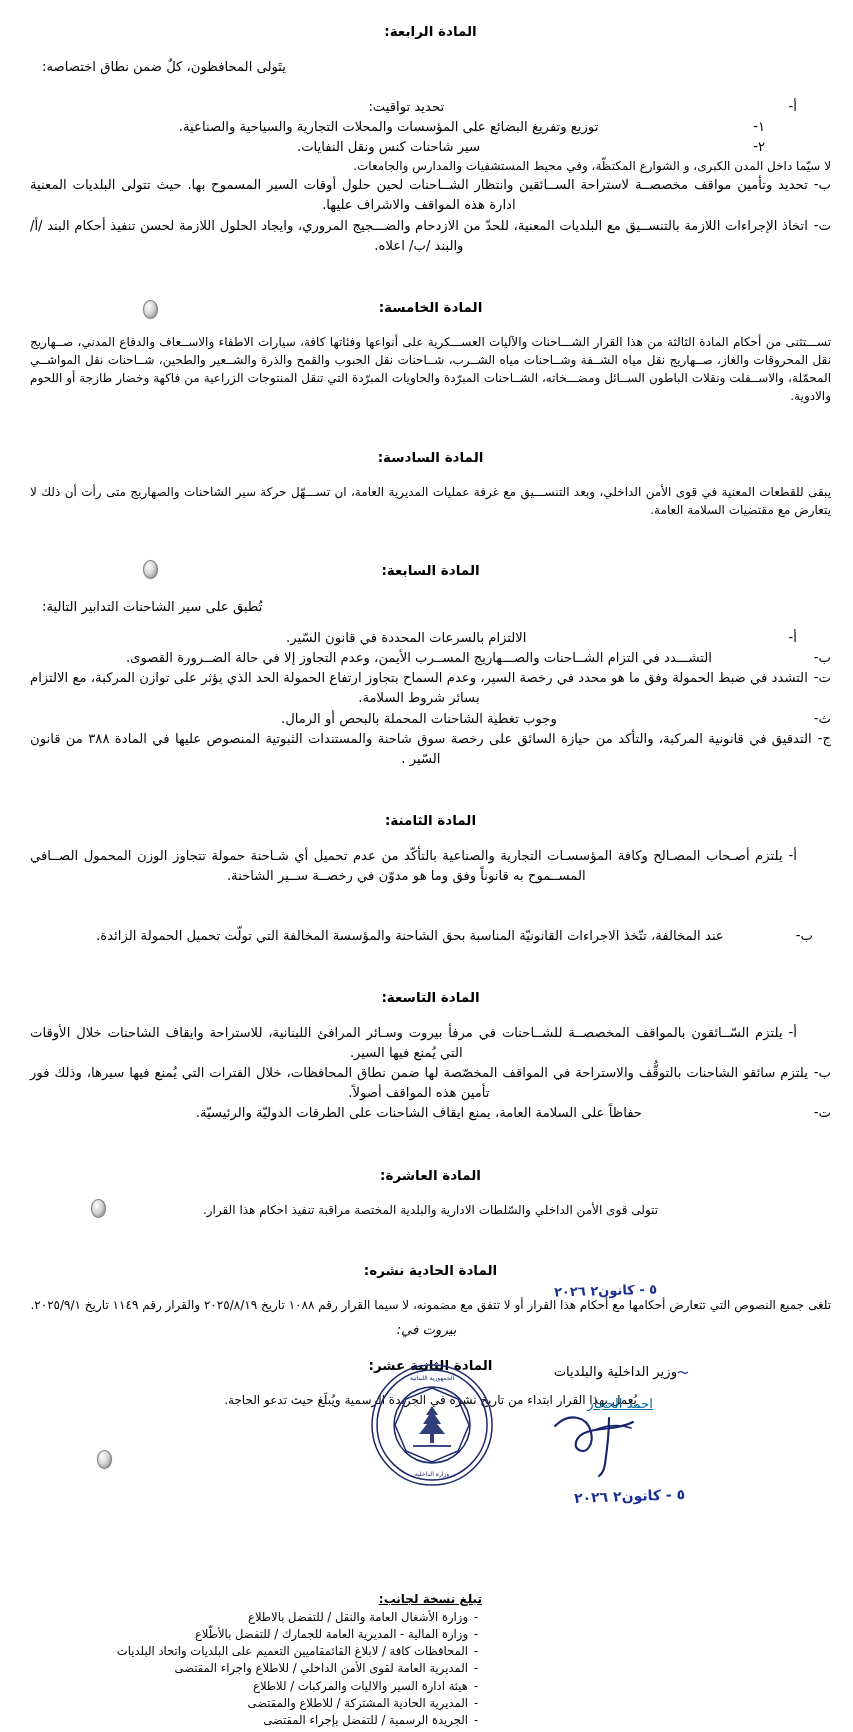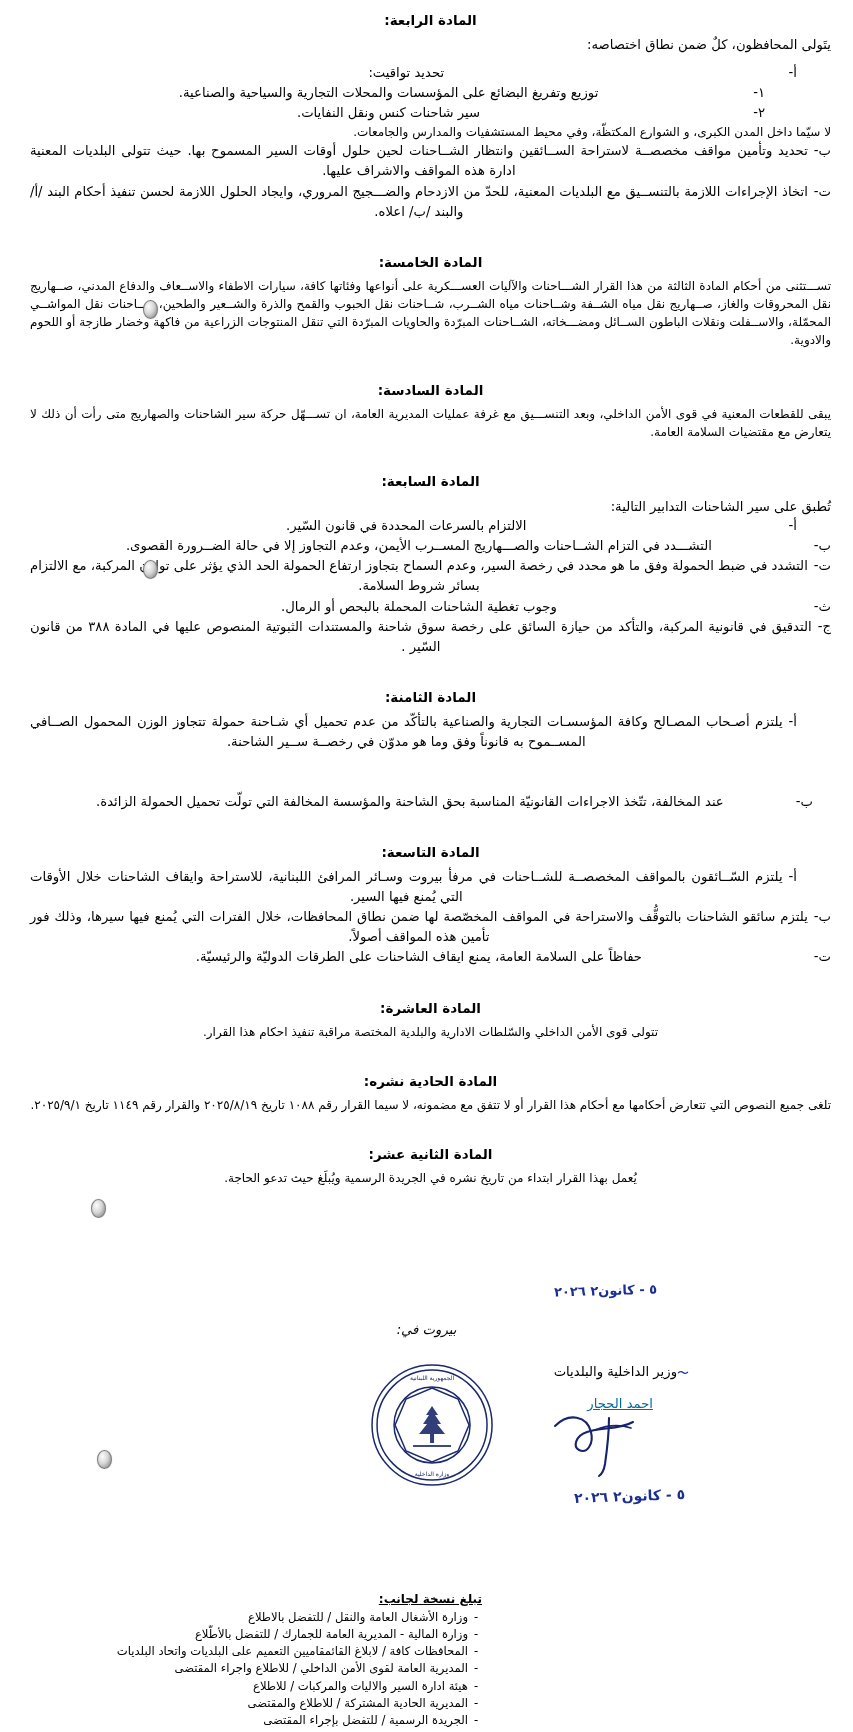--- a/index.html
+++ b/index.html
@@ -33,21 +33,21 @@
     padding: 0 22px 0 30px;
     box-sizing: border-box;
     direction: rtl;
     text-align: justify;
   }
 
   .art-head {
     font-weight: bold;
     font-size: 13.5px;
     text-align: center;
-    margin: 5px;
+    margin: 16px;
     padding: 0;
     line-height: 1.42;
     letter-spacing: 0px;
   }
 
   .para {
     font-size: 12px;
     line-height: 1.52;
     margin: 0;
     text-align: justify;
@@ -58,22 +58,22 @@
     text-align-last: right;
   }
   .para.center-last {
     text-align: justify;
     text-align-last: center;
   }
 
   .lead-in {
     font-size: 13.2px;
     line-height: 1.5;
-    text-align: right;
-    margin: 0;
+    text-align: left;
+    margin: 12px;
   }
 
   
   .row {
     display: flex;
     flex-direction: row;
     align-items: flex-start;
     font-size: 13.2px;
     line-height: 1.52;
   }

